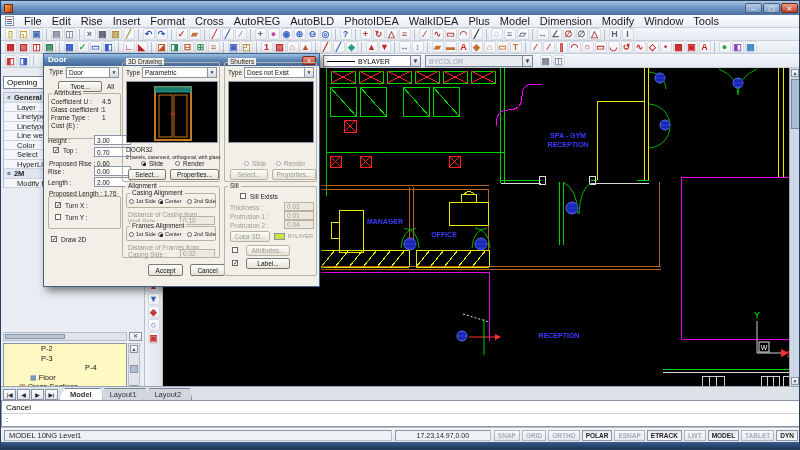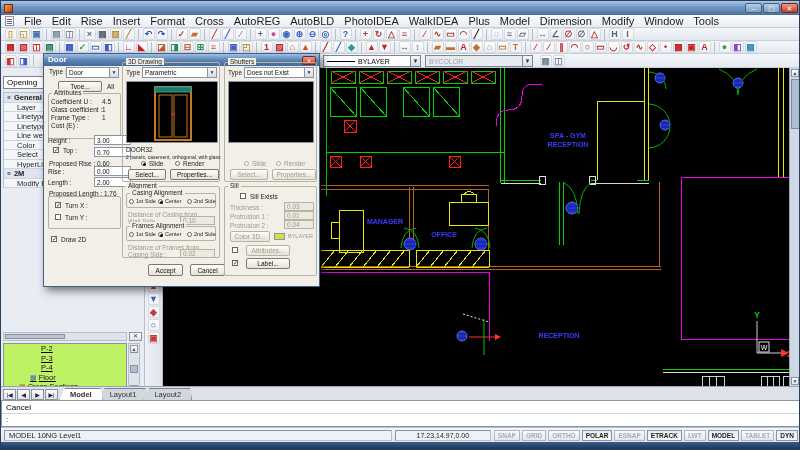--- a/index.html
+++ b/index.html
@@ -30,21 +30,21 @@
   #leftpanel{position:absolute;left:0;top:67px;width:144px;height:332px;background:#e9edf3;border-right:1px solid #b9bfc9;}
   #pcombo{position:absolute;left:2px;top:8px;width:139px;height:13px;background:#fff;border:1px solid #7a8494;font-size:8px;display:flex;align-items:center;padding-left:3px;}
   #pcombo .arrowbox{margin-left:auto;width:11px;height:100%;background:linear-gradient(#f4f6f9,#d5dbe4);border-left:1px solid #7a8494;text-align:center;font-size:6px;line-height:11px;}
   #pgrid{position:absolute;left:2px;top:24px;width:139px;border:1px solid #b9bfc9;border-bottom:none;background:#f4f6f9;}
   .prow{height:9.5px;line-height:9.5px;font-size:7.5px;color:#222;border-bottom:1px solid #cdd4de;padding-left:13px;white-space:nowrap;overflow:hidden;border-right:1px solid #cdd4de;}
   .prow.phead{background:#dfe5ee;font-weight:bold;padding-left:3px;}
   .prow .chev{color:#44546a;margin-right:3px;font-size:7px;}
   #hscroll{position:absolute;left:2px;top:264px;width:124px;height:9px;background:#dfe3ea;border:1px solid #b9bfc9;}
   #hthumb{position:absolute;left:1px;top:1px;width:60px;height:5px;background:#b9c4d4;border:1px solid #8a94a4;}
   #closebox{position:absolute;left:128px;top:264px;width:13px;height:9px;background:linear-gradient(#fdfdfd,#e0e4ea);border:1px solid #8a94a4;font-size:6px;line-height:7px;text-align:center;color:#333;}
-  #treepanel{position:absolute;left:2px;top:275px;width:124px;height:52px;background:#bef264;border:1px solid #8a94a4;overflow:hidden;text-decoration:underline;}
+  #treepanel{position:absolute;left:2px;top:275px;width:124px;height:52px;background:#fef9c3;border:1px solid #8a94a4;overflow:hidden;}
   .titem{height:9.5px;line-height:9.5px;font-size:7.5px;white-space:nowrap;color:#111;display:flex;align-items:center;}
   .texp{display:inline-block;width:6px;height:6px;border:1px solid #8a94a4;font-size:5px;line-height:5px;text-align:center;margin-right:2px;background:#fff;color:#333;}
   .tico{font-size:7px;margin-right:2px;}
   #tvscroll{position:absolute;left:127px;top:275px;width:12px;height:52px;background:#dfe3ea;border:1px solid #b9bfc9;}
   .sarrow{position:absolute;left:1px;width:8px;height:8px;background:linear-gradient(#fdfdfd,#dfe3ea);border:1px solid #8a94a4;font-size: 5px;text-align:center;line-height:7px;color:#445;}
   #vtools{position:absolute;left:144px;top:67px;width:18px;height:318px;background:linear-gradient(90deg,#eef1f5,#dde3ec);border-right:1px solid #b9bfc9;display:flex;flex-direction:column;align-items:center;padding-top:3px;}
   #vtools .ticon{margin:0.5px 0;}
   
   #canvas{position:absolute;left:162px;top:67px;width:626px;height:318px;background:#000;}
   #cvscroll{position:absolute;left:788px;top:67px;width:12px;height:318px;background:#cfd9e6;border-left:1px solid #9aa6b5;}
@@ -283,21 +283,21 @@
         <span id="hthumb"></span>
       </div>
     <div id="closebox">✕</div>
     <div id="treepanel">
         <div class="titem" style="padding-left: 37px;">
           <span>P-2</span>
         </div>
         <div class="titem" style="padding-left: 37px;">
           <span>P-3</span>
         </div>
-        <div class="titem" style="padding-left: 37px;">
+        <div class="titem" style="padding-left: 37px; margin-left: 44px;">
           <span>P-4</span>
         </div>
         <div class="titem" style="padding-left: 26px;">
           <span class="tico" style="color: rgb(74, 111, 181);">▦</span>
           <span>Floor</span>
         </div>
         <div class="titem" style="padding-left: 15px;">
           <span class="tico" style="color: rgb(176, 96, 48);">▤</span>
           <span>Cross Sections</span>
         </div>

